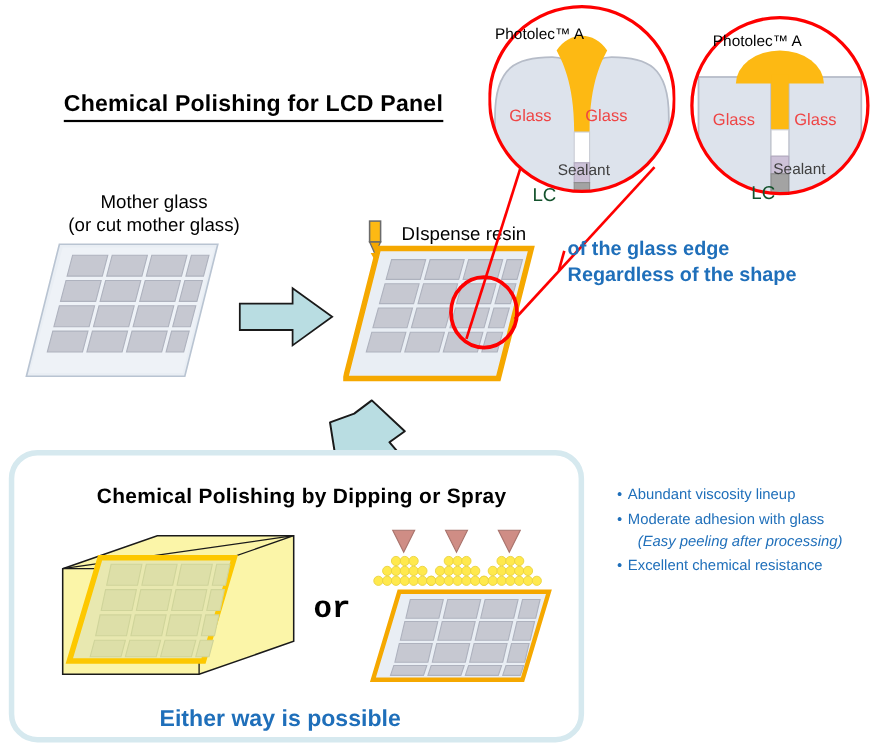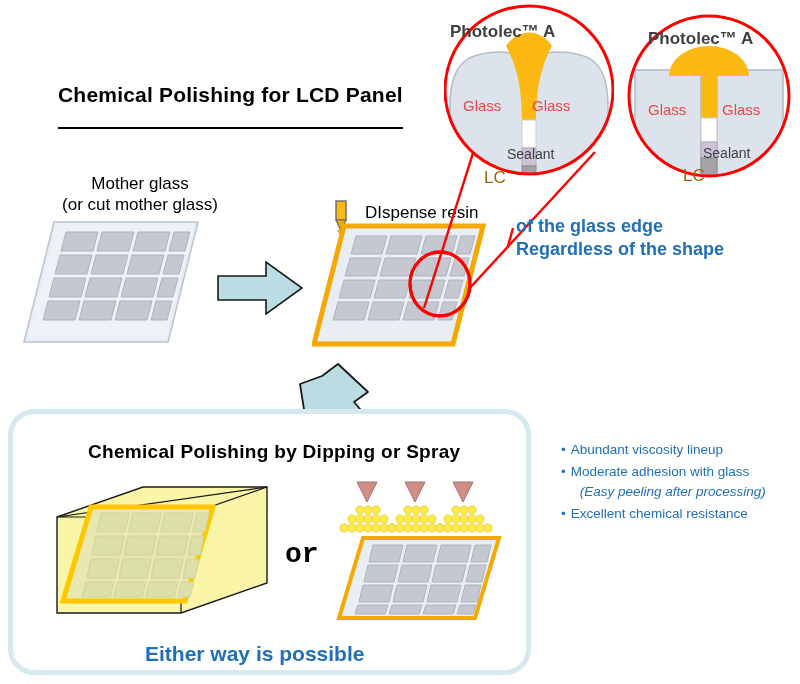--- a/index.html
+++ b/index.html
@@ -1,21 +1,21 @@
 <!DOCTYPE html>
 <html><head>
 <meta charset="utf-8">
 <style>
   html,body{margin:0;padding:0;background:#ffffff;}
   body{width:800px;height:684px;position:relative;overflow:hidden;
        font-family:"Liberation Sans",sans-serif;color:#000;}
   .abs{position:absolute;}
   
   #diagram-title{left:58px;top:83px;font-size:21px;font-weight:600;letter-spacing:.2px;
-       border-bottom:2px solid #000;padding-bottom:20px;white-space:nowrap;}
+       border-bottom:2px solid #000;padding-bottom:2px;white-space:nowrap;}
   
   .plainlabel{font-size:17px;line-height:21px;text-align:center;white-space:nowrap;}
   #mother-glass-label{left:50px;top:173px;width:180px;}
   #dispense-resin-label{left:365px;top:203px;font-size:17px;white-space:nowrap;}
   
   .bluebold{color:#1f6fba;font-weight:bold;}
   #regardless-text{left:516px;top:215px;font-size:18px;line-height:23px;white-space:nowrap;}
   #either-way-text{left:145px;top:642px;font-size:21px;white-space:nowrap;}
   
   #features-list{left:561px;top:440px;width:236px;color:#1f6fba;font-size:13.5px;line-height:20px;}
@@ -23,26 +23,26 @@
   #features-list .dot{flex:0 0 auto;}
   #features-list .sub{display:block;padding-left:9px;font-style:italic;}
   
   #bottom-panel{left:8px;top:409px;width:523px;height:266px;border:5px solid #d6e9ef;
        border-radius:26px;background:#fff;box-sizing:border-box;}
   #chemical-polishing-label{left:88px;top:441px;font-size:19px;font-weight:bold;
        font-family:Liberation Sans, sans-serif;letter-spacing:.3px;white-space:nowrap;}
   #or-label{left:285px;top:539px;font-size:28px;font-weight:bold;
        font-family:Liberation Mono, monospace;}
   
-  .photolec-cap{color:#404040;font-weight:bold;font-size:17px;white-space:nowrap;}
+  .photolec-cap{color:#000000;font-weight:normal;font-size:14px;white-space:nowrap;}
   #photolec-label-1{left:450px;top:22px;}
   #photolec-label-2{left:648px;top:29px;}
   .glass-word{font-size:15px;color:#ef4444;position:absolute;}
   .sealant-word{font-size:14px;color:#404040;position:absolute;}
-  .lc-word{font-size:17px;color:#a16207;position:absolute;}
+  .lc-word{font-size:17px;color:#14532d;position:absolute;}
 </style>
 </head>
 <body>
 
 <div class="abs" id="diagram-title">Chemical Polishing for LCD Panel</div>
 
 <div class="abs plainlabel" id="mother-glass-label">
   <div>Mother glass</div>
   <div>(or cut mother glass)</div>
 </div>

